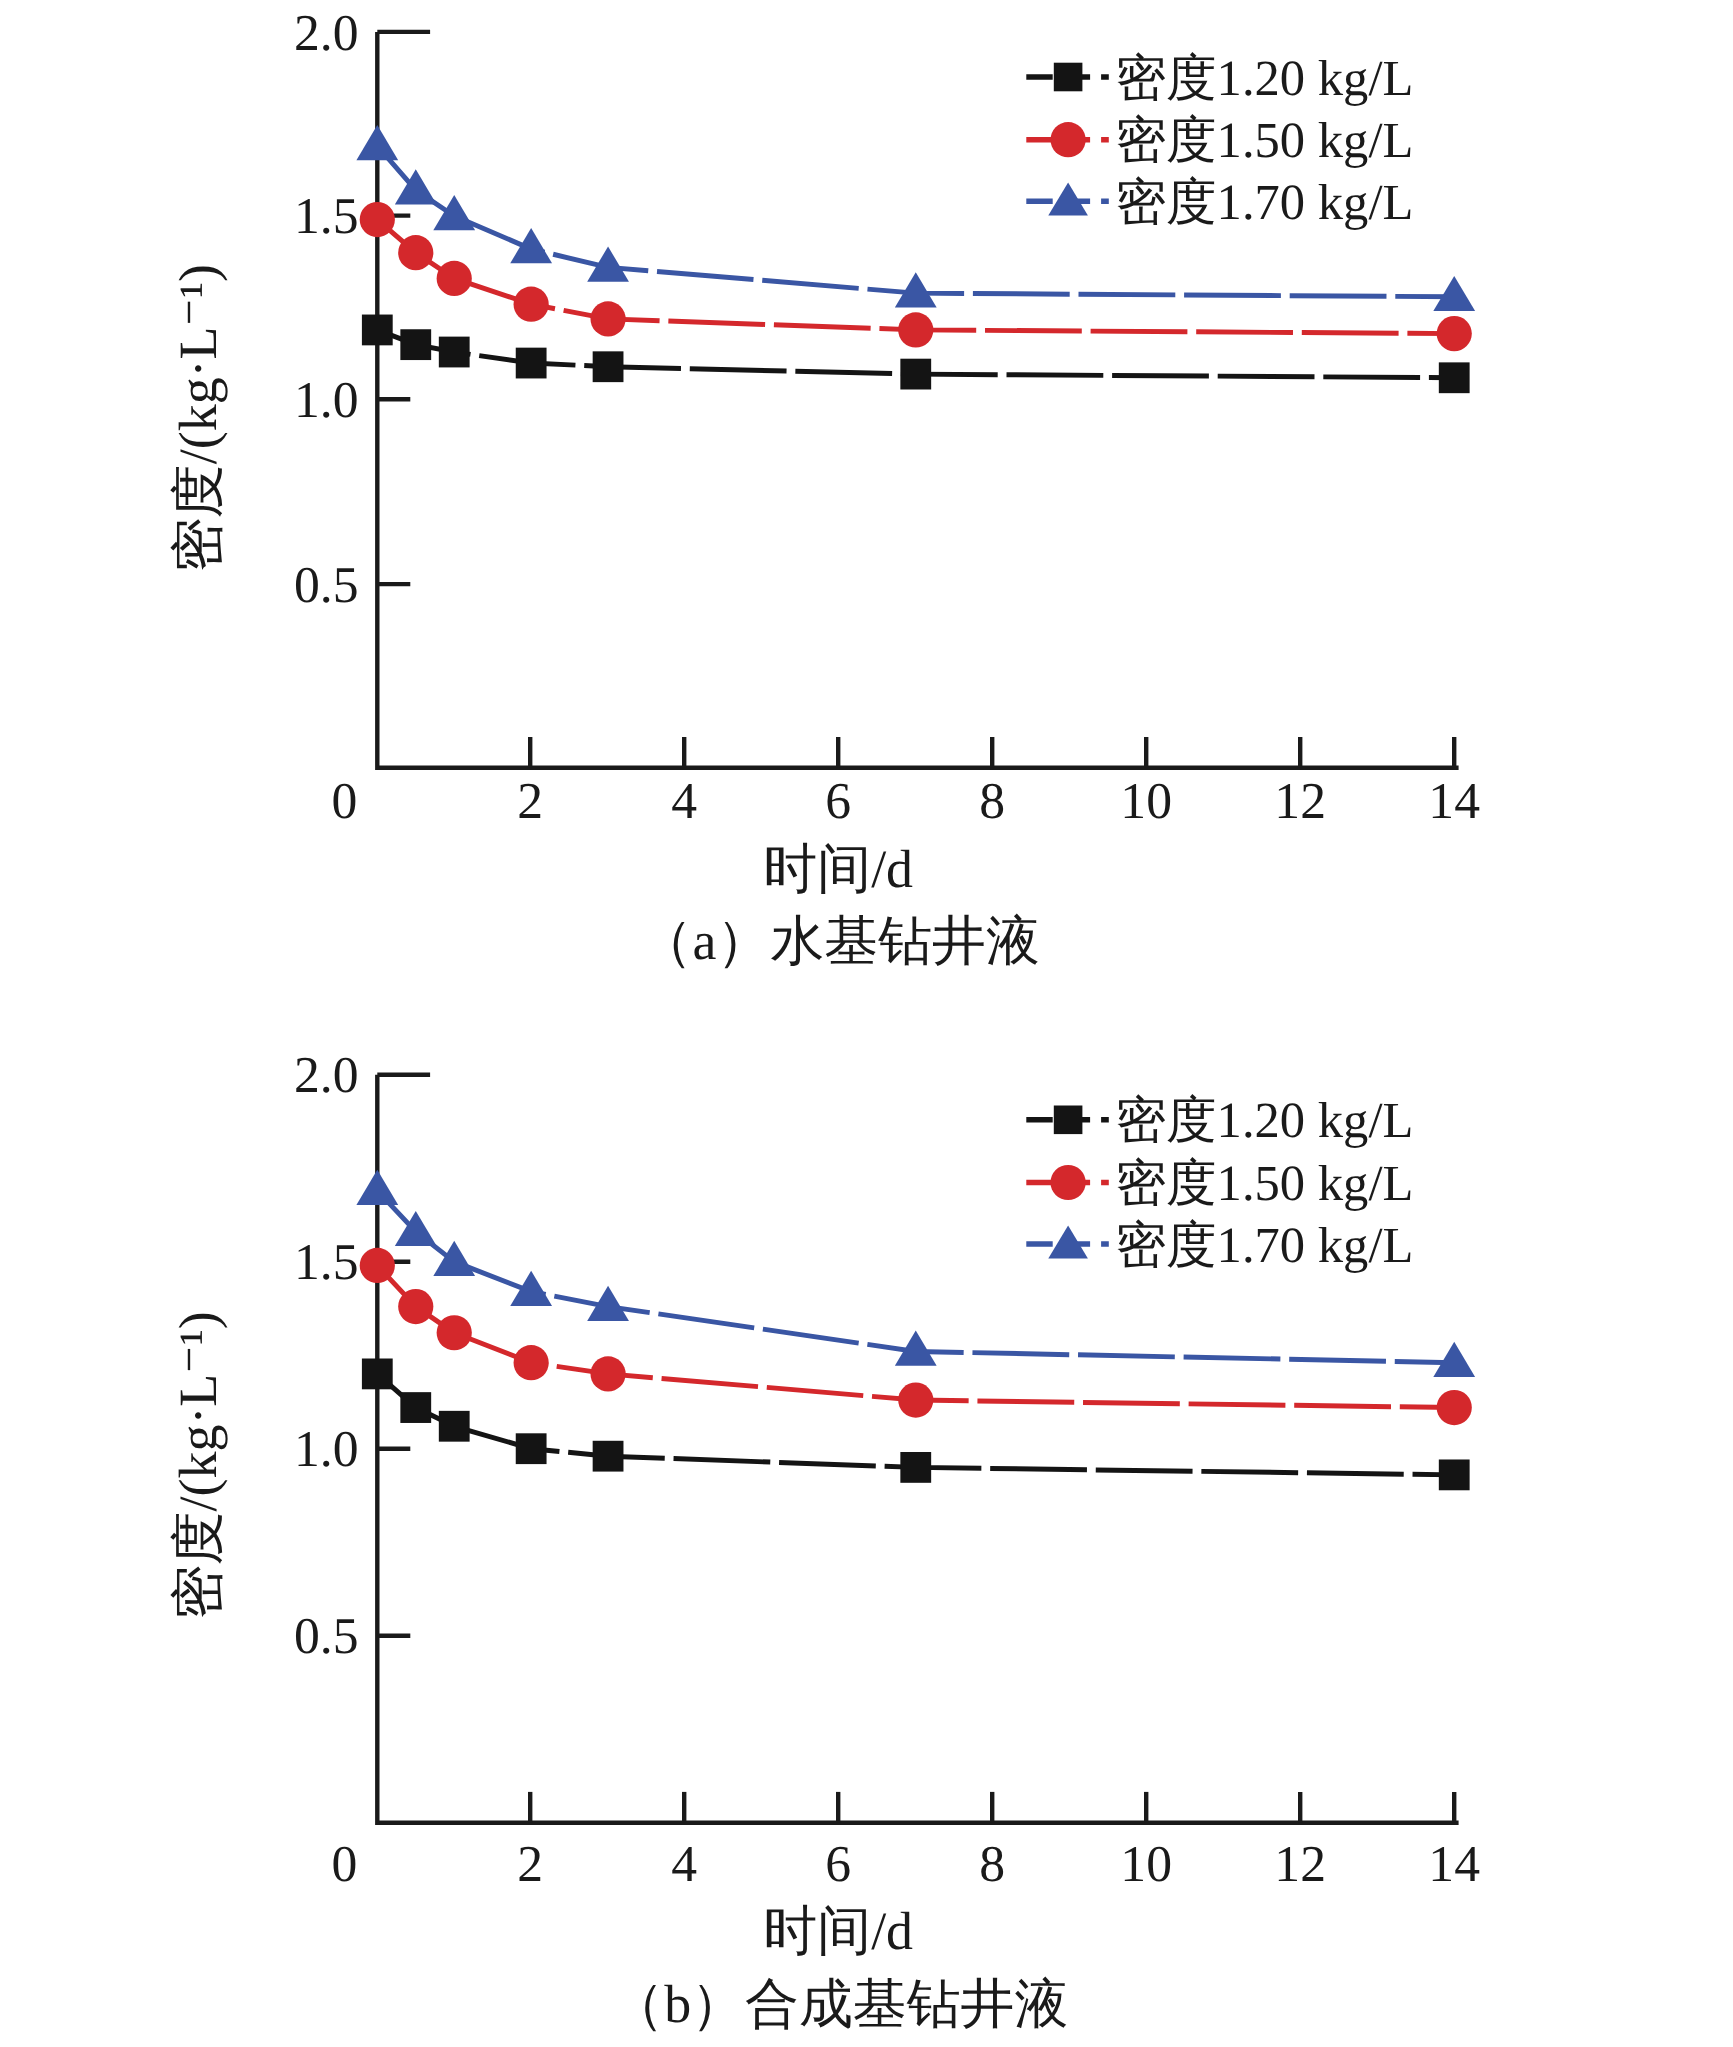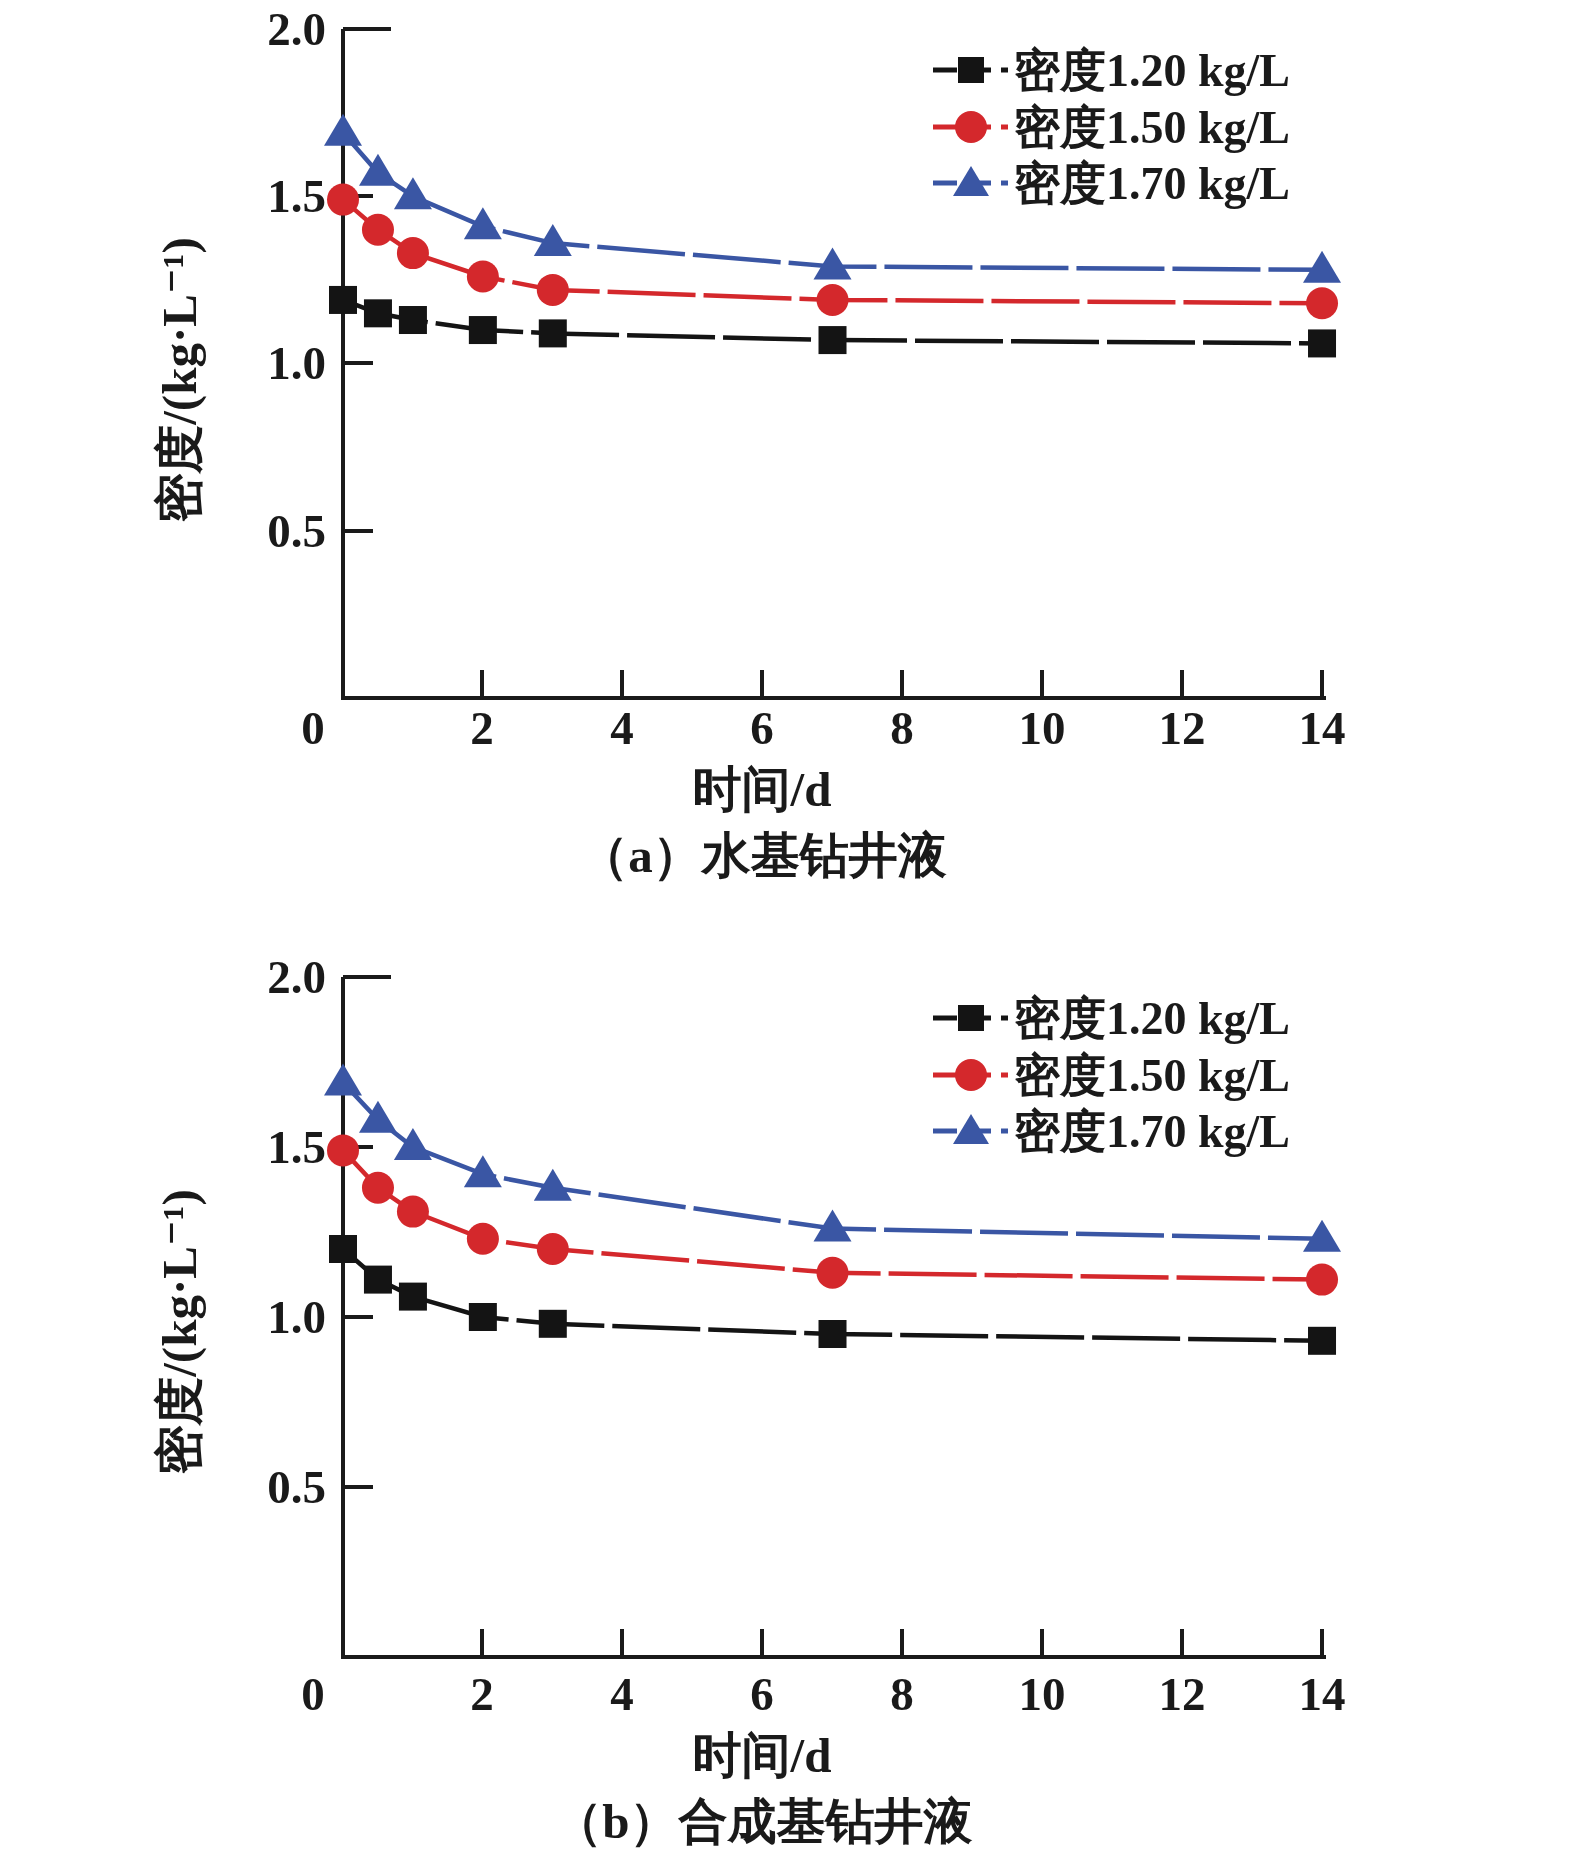--- a/index.html
+++ b/index.html
@@ -1,16 +1,16 @@
 <!DOCTYPE html>
 <html><head>
 <meta charset="utf-8">
 <style>
   html,body{margin:0;padding:0;background:#ffffff;}
-  .page{width:1373px;height:1861px;position:relative;background:#ffffff;overflow:hidden;font-weight:bold;}
+  .page{width:1373px;height:1861px;position:relative;background:#ffffff;overflow:hidden;}
   svg text{font-family:"Liberation Serif","DejaVu Serif",serif;fill:#1a1a1a;}
   .tick-label{font-size:47px;}
   .axis-title{font-size:49px;}
   .caption{font-size:49px;}
   .legend-label{font-size:46px;}
 </style>
 </head>
 <body>
 
 <div class="page">

